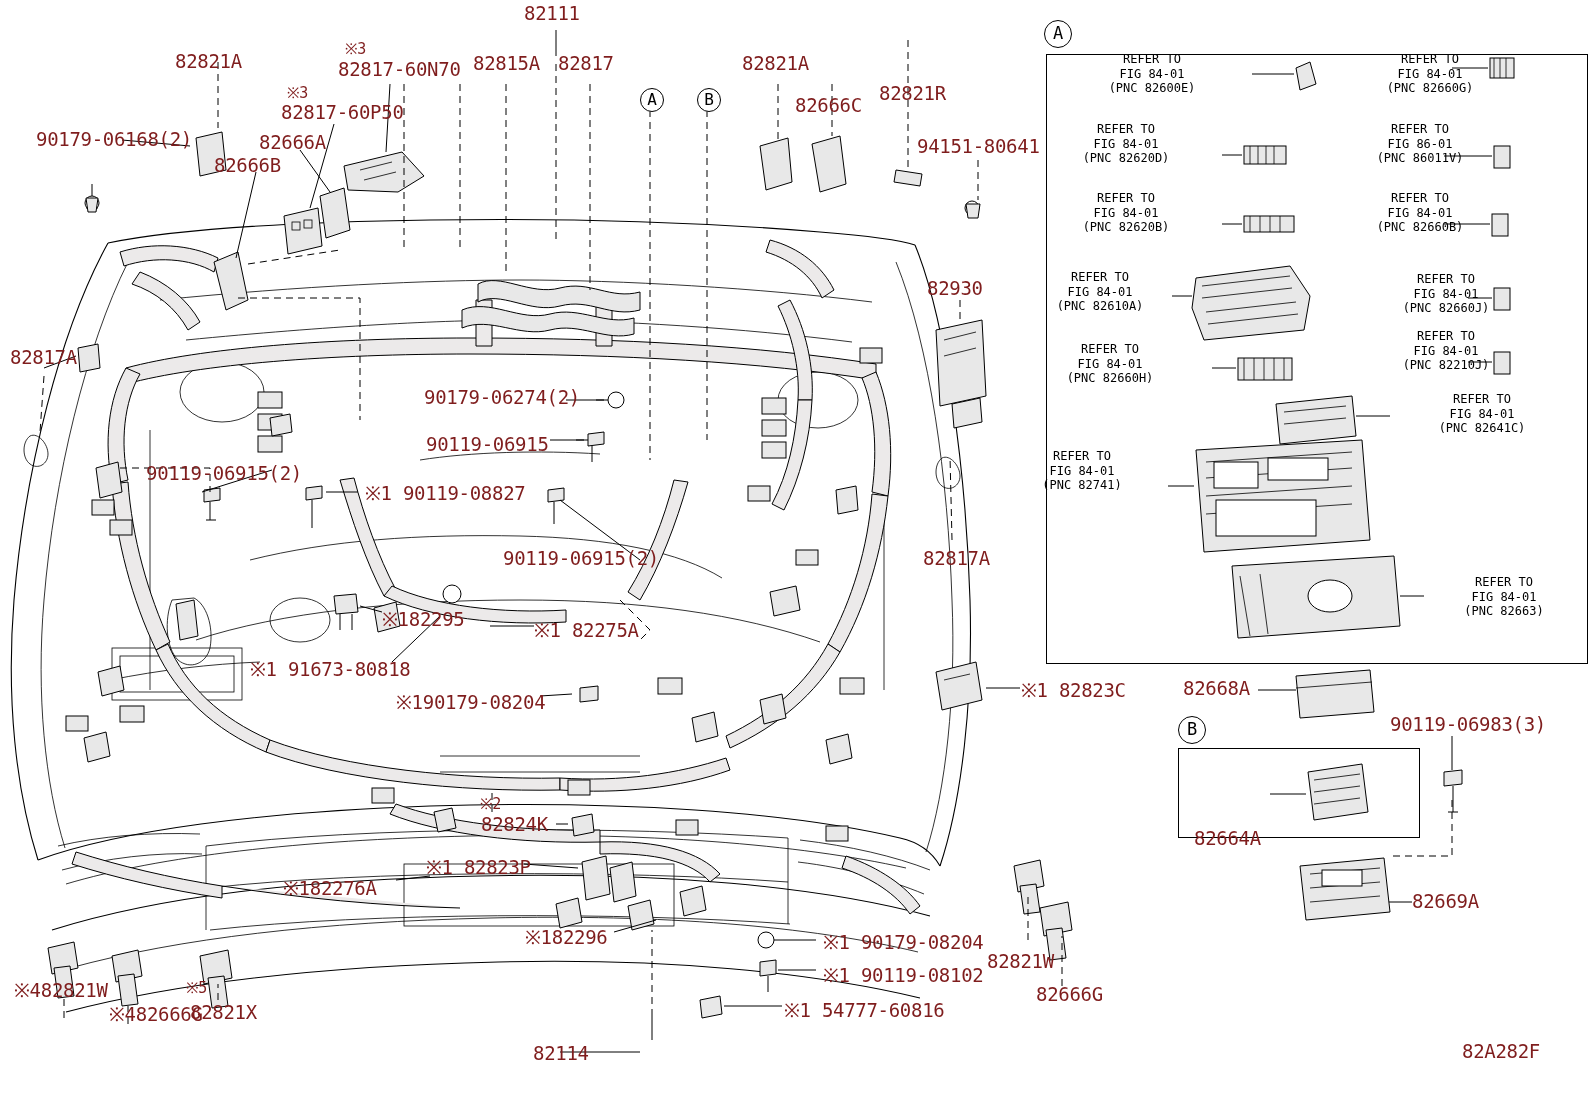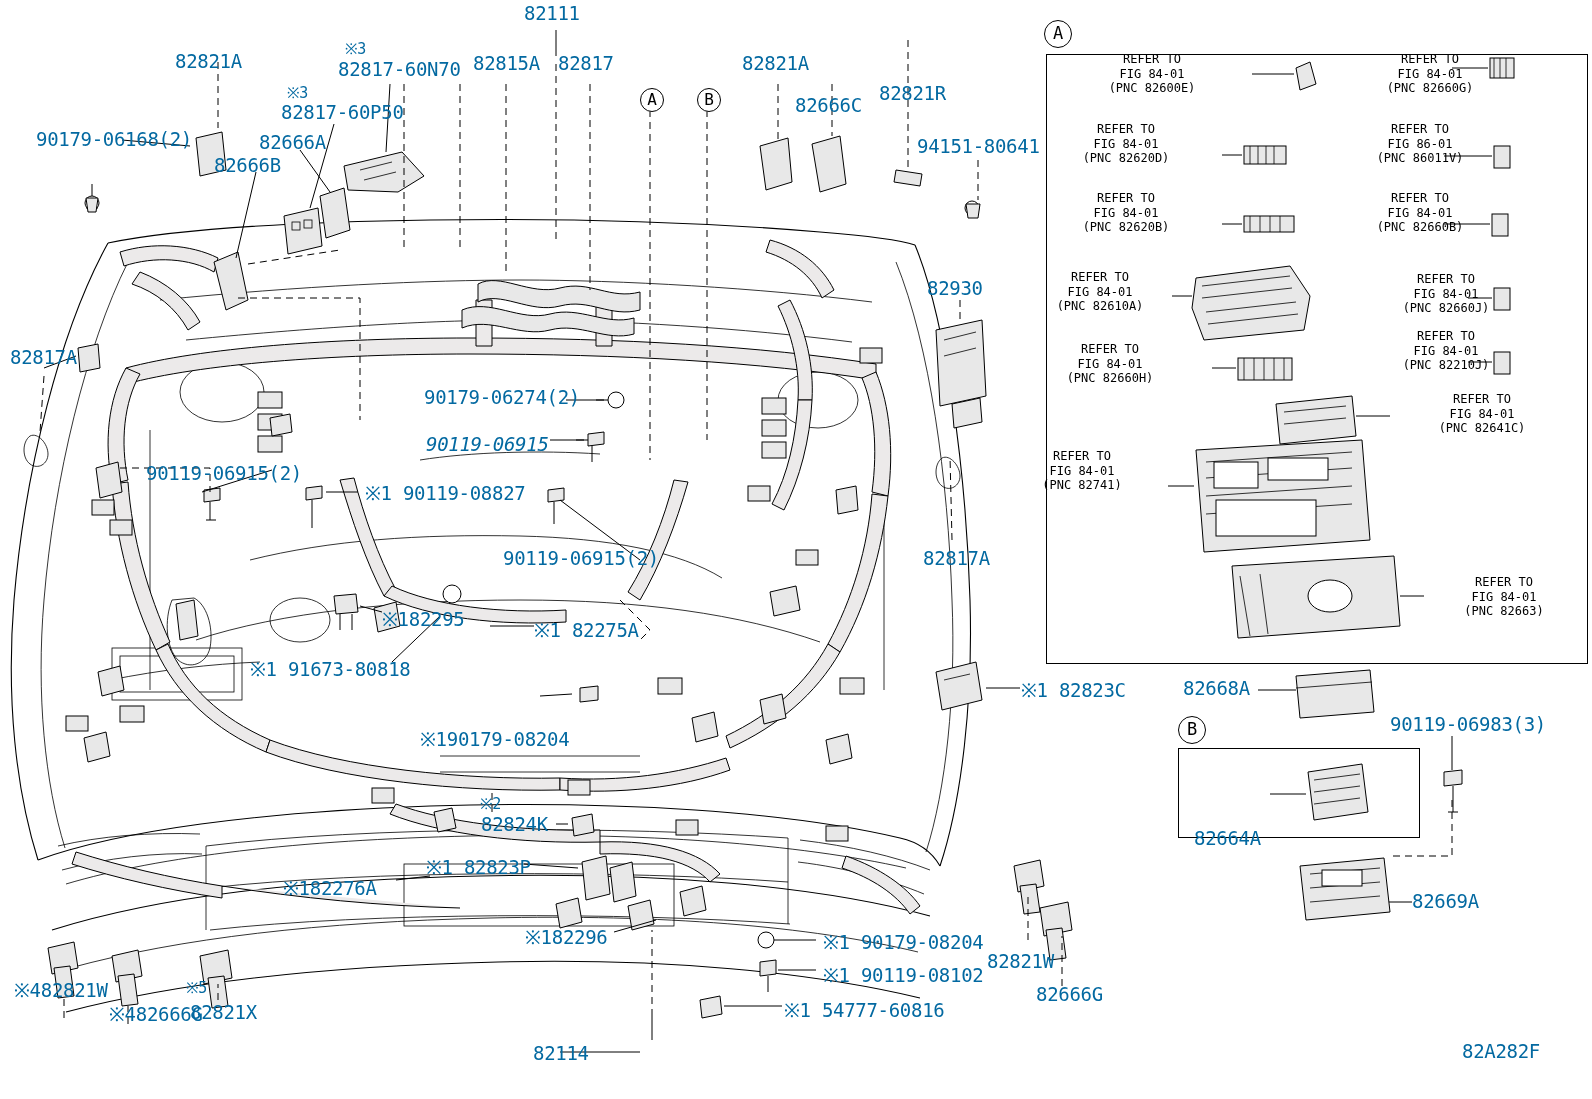--- a/index.html
+++ b/index.html
@@ -17,21 +17,21 @@
   #stage {
     position: absolute;
     left: 0; top: 0;
     width: 1592px;
     height: 1099px;
   }
   .lbl {
     position: absolute;
     font-family: "DejaVu Sans Mono", monospace;
     font-size: 19px;
-    color: #0369a1;
+    color: #7f1d1d;
     white-space: nowrap;
     letter-spacing: -0.3px;
   }
   .lbl.sm {
     font-size: 15px;
   }
   .panel {
     position: absolute;
     border: 1px solid #000;
     background: transparent;
@@ -466,29 +466,29 @@
   <div class="lbl" style="left:879px;  top:82px;">82821R</div>
   <div class="lbl sm" style="left:287px;  top:82px;">※3</div>
   <div class="lbl" style="left:281px;  top:101px;">82817-60P50</div>
   <div class="lbl" style="left:36px;   top:128px;">90179-06168(2)</div>
   <div class="lbl" style="left:259px;  top:131px;">82666A</div>
   <div class="lbl" style="left:214px;  top:154px;">82666B</div>
   <div class="lbl" style="left:917px;  top:135px;">94151-80641</div>
   <div class="lbl" style="left:927px;  top:277px;">82930</div>
   <div class="lbl" style="left:10px;   top:346px;">82817A</div>
   <div class="lbl" style="left:424px;  top:386px;">90179-06274(2)</div>
-  <div class="lbl" style="left:426px;  top:433px;font-style:italic;">90119-06915</div>
+  <div class="lbl" style="left:426px;  top:433px;">90119-06915</div>
   <div class="lbl" style="left:146px;  top:462px;">90119-06915(2)</div>
   <div class="lbl" style="left:365px;  top:480px;">※1 90119-08827</div>
   <div class="lbl" style="left:503px;  top:547px;">90119-06915(2)</div>
   <div class="lbl" style="left:923px;  top:547px;">82817A</div>
   <div class="lbl" style="left:382px;  top:606px;">※182295</div>
   <div class="lbl" style="left:534px;  top:617px;">※1 82275A</div>
   <div class="lbl" style="left:250px;  top:656px;">※1 91673-80818</div>
-  <div class="lbl" style="left:396px;  top:726px;margin-left:24px;">※190179-08204</div>
+  <div class="lbl" style="left:396px;  top:689px;">※190179-08204</div>
   <div class="lbl" style="left:1021px; top:677px;">※1 82823C</div>
   <div class="lbl sm" style="left:480px;  top:793px;">※2</div>
   <div class="lbl" style="left:481px;  top:813px;">82824K</div>
   <div class="lbl" style="left:426px;  top:854px;">※1 82823P</div>
   <div class="lbl" style="left:283px;  top:875px;">※182276A</div>
   <div class="lbl" style="left:525px;  top:924px;">※182296</div>
   <div class="lbl" style="left:823px;  top:929px;">※1 90179-08204</div>
   <div class="lbl" style="left:823px;  top:962px;">※1 90119-08102</div>
   <div class="lbl" style="left:784px;  top:997px;">※1 54777-60816</div>
   <div class="lbl" style="left:987px;  top:950px;">82821W</div>

